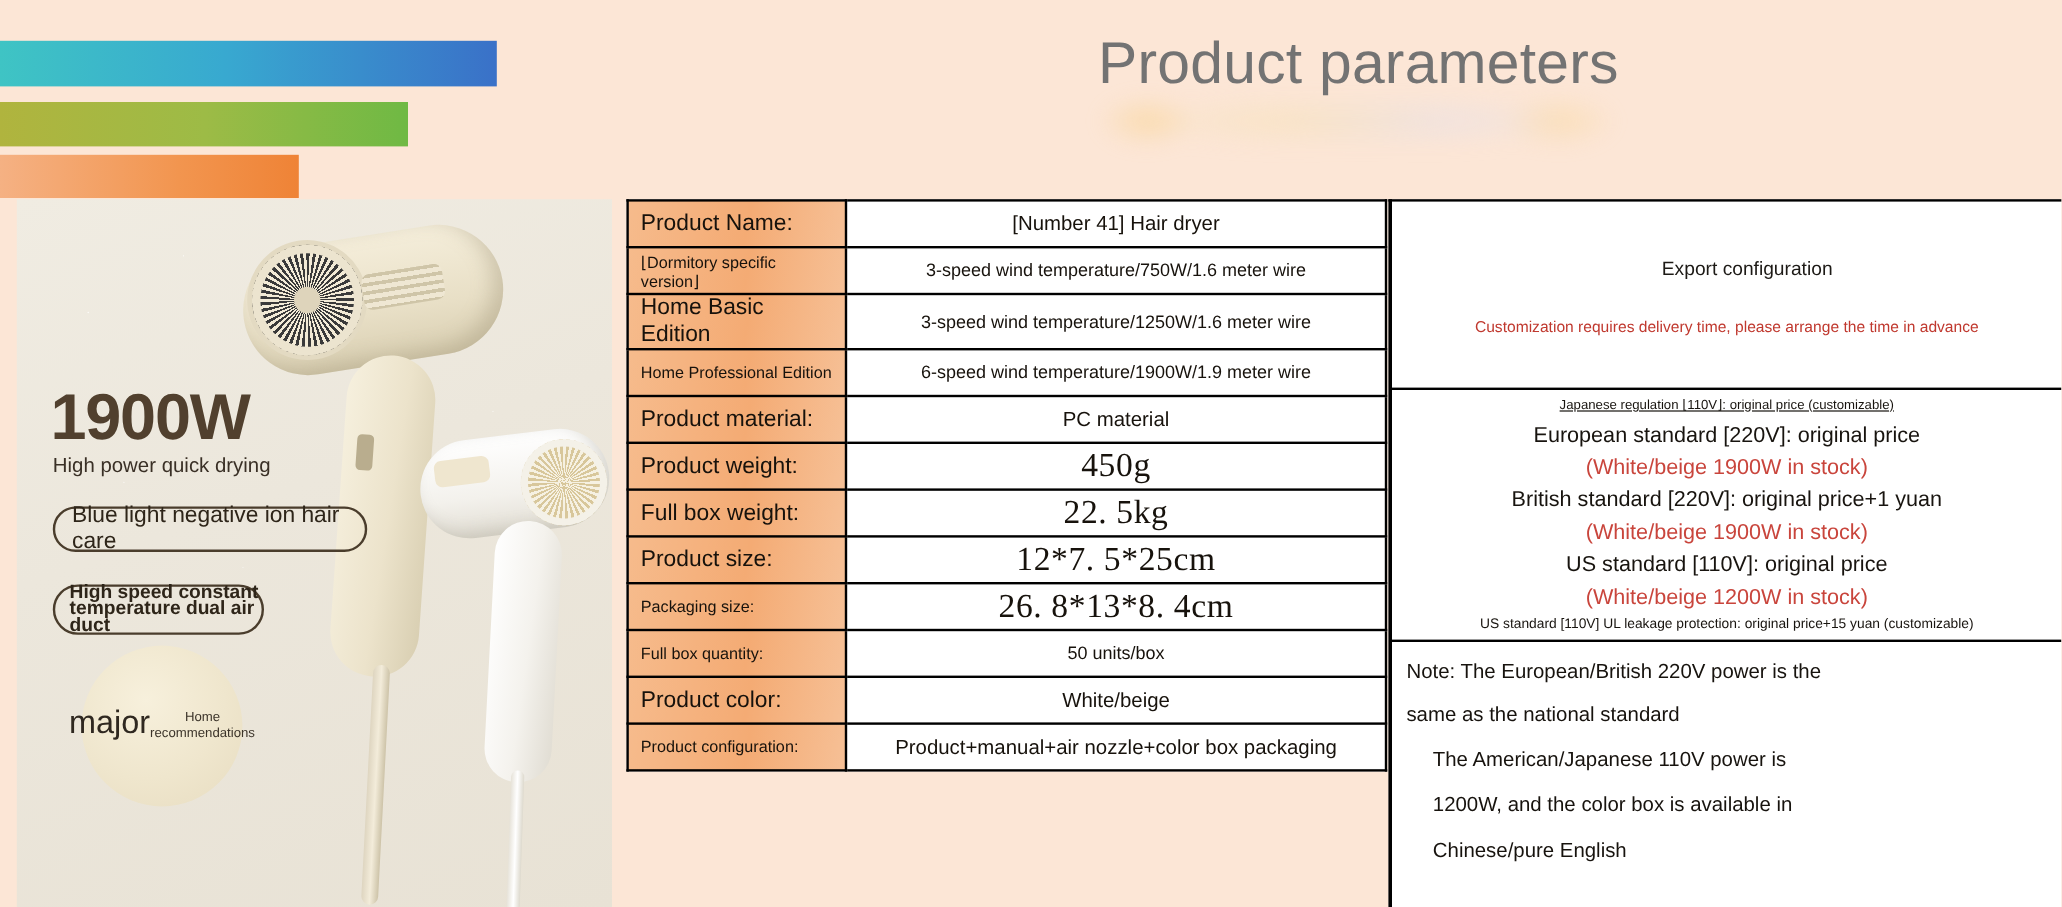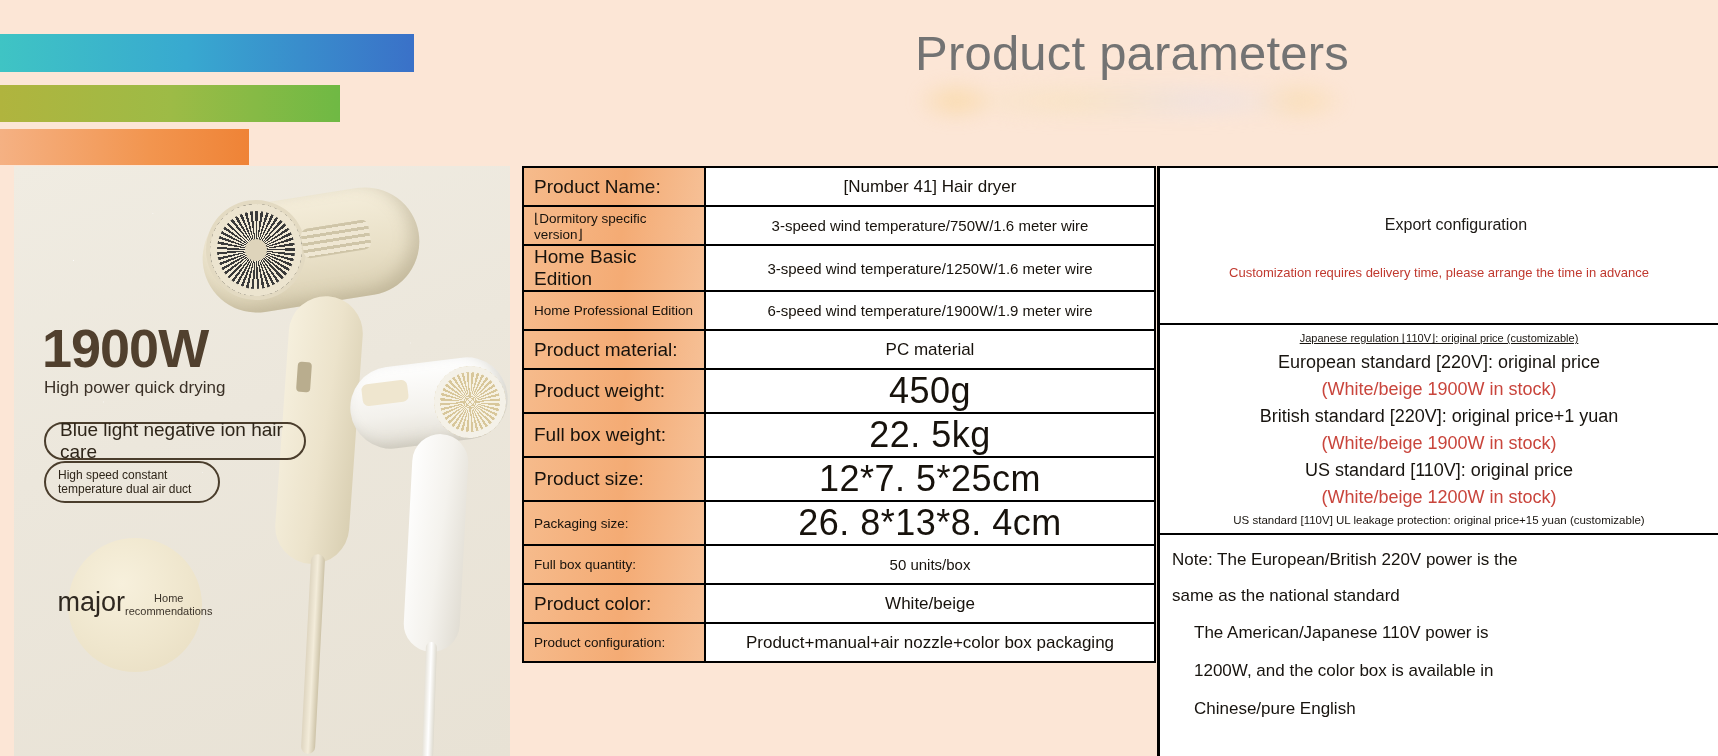--- a/index.html
+++ b/index.html
@@ -107,25 +107,26 @@
     display: flex;
     align-items: center;
   }
   .pill-1 {
     left: 30px; top: 256px;
     width: 262px; height: 38px;
     padding-left: 14px;
     font-size: 19px;
   }
   .pill-2 {
-    left: 30px; top: 295px;
+    left: 30px; top: 321px;
     width: 176px; height: 42px;
     padding-left: 12px;
-    font-size: 12px;
+    font-size: 16px;
     line-height: 14px;
+    font-weight: bold;
   }
   .badge-circle {
     position: absolute;
     left: 54px; top: 372px;
     width: 134px; height: 134px;
     border-radius: 50%;
     background: radial-gradient(circle at 40% 34%, #f7f0dc 0%, #efe6cd 55%, #e7dcc0 100%);
     display: flex;
     flex-direction: row;
     align-items: center;
@@ -261,22 +262,22 @@
     background: linear-gradient(100deg,#f6bb8c 0%,#f4ab74 55%,#f6c096 100%);
     font-size: 19px;
     padding-left: 10px;
   }
   .spec-table td.k.sm { font-size: 13.5px; }
   .spec-table td.v {
     text-align: center;
     font-size: 17px;
   }
   .spec-table td.v.big {
-    font-family: Liberation Sans, sans-serif;
-    font-size: 36px;
+    font-family: Liberation Serif, serif;
+    font-size: 28px;
     letter-spacing: .5px;
   }
   .spec-table td.v.sm { font-size: 15px; border-radius: 11px; }
   .spec-table tr { height: 39px; }
 
   
   .export-panel {
     position: absolute;
     left: 1157px;
     top: 166px;

